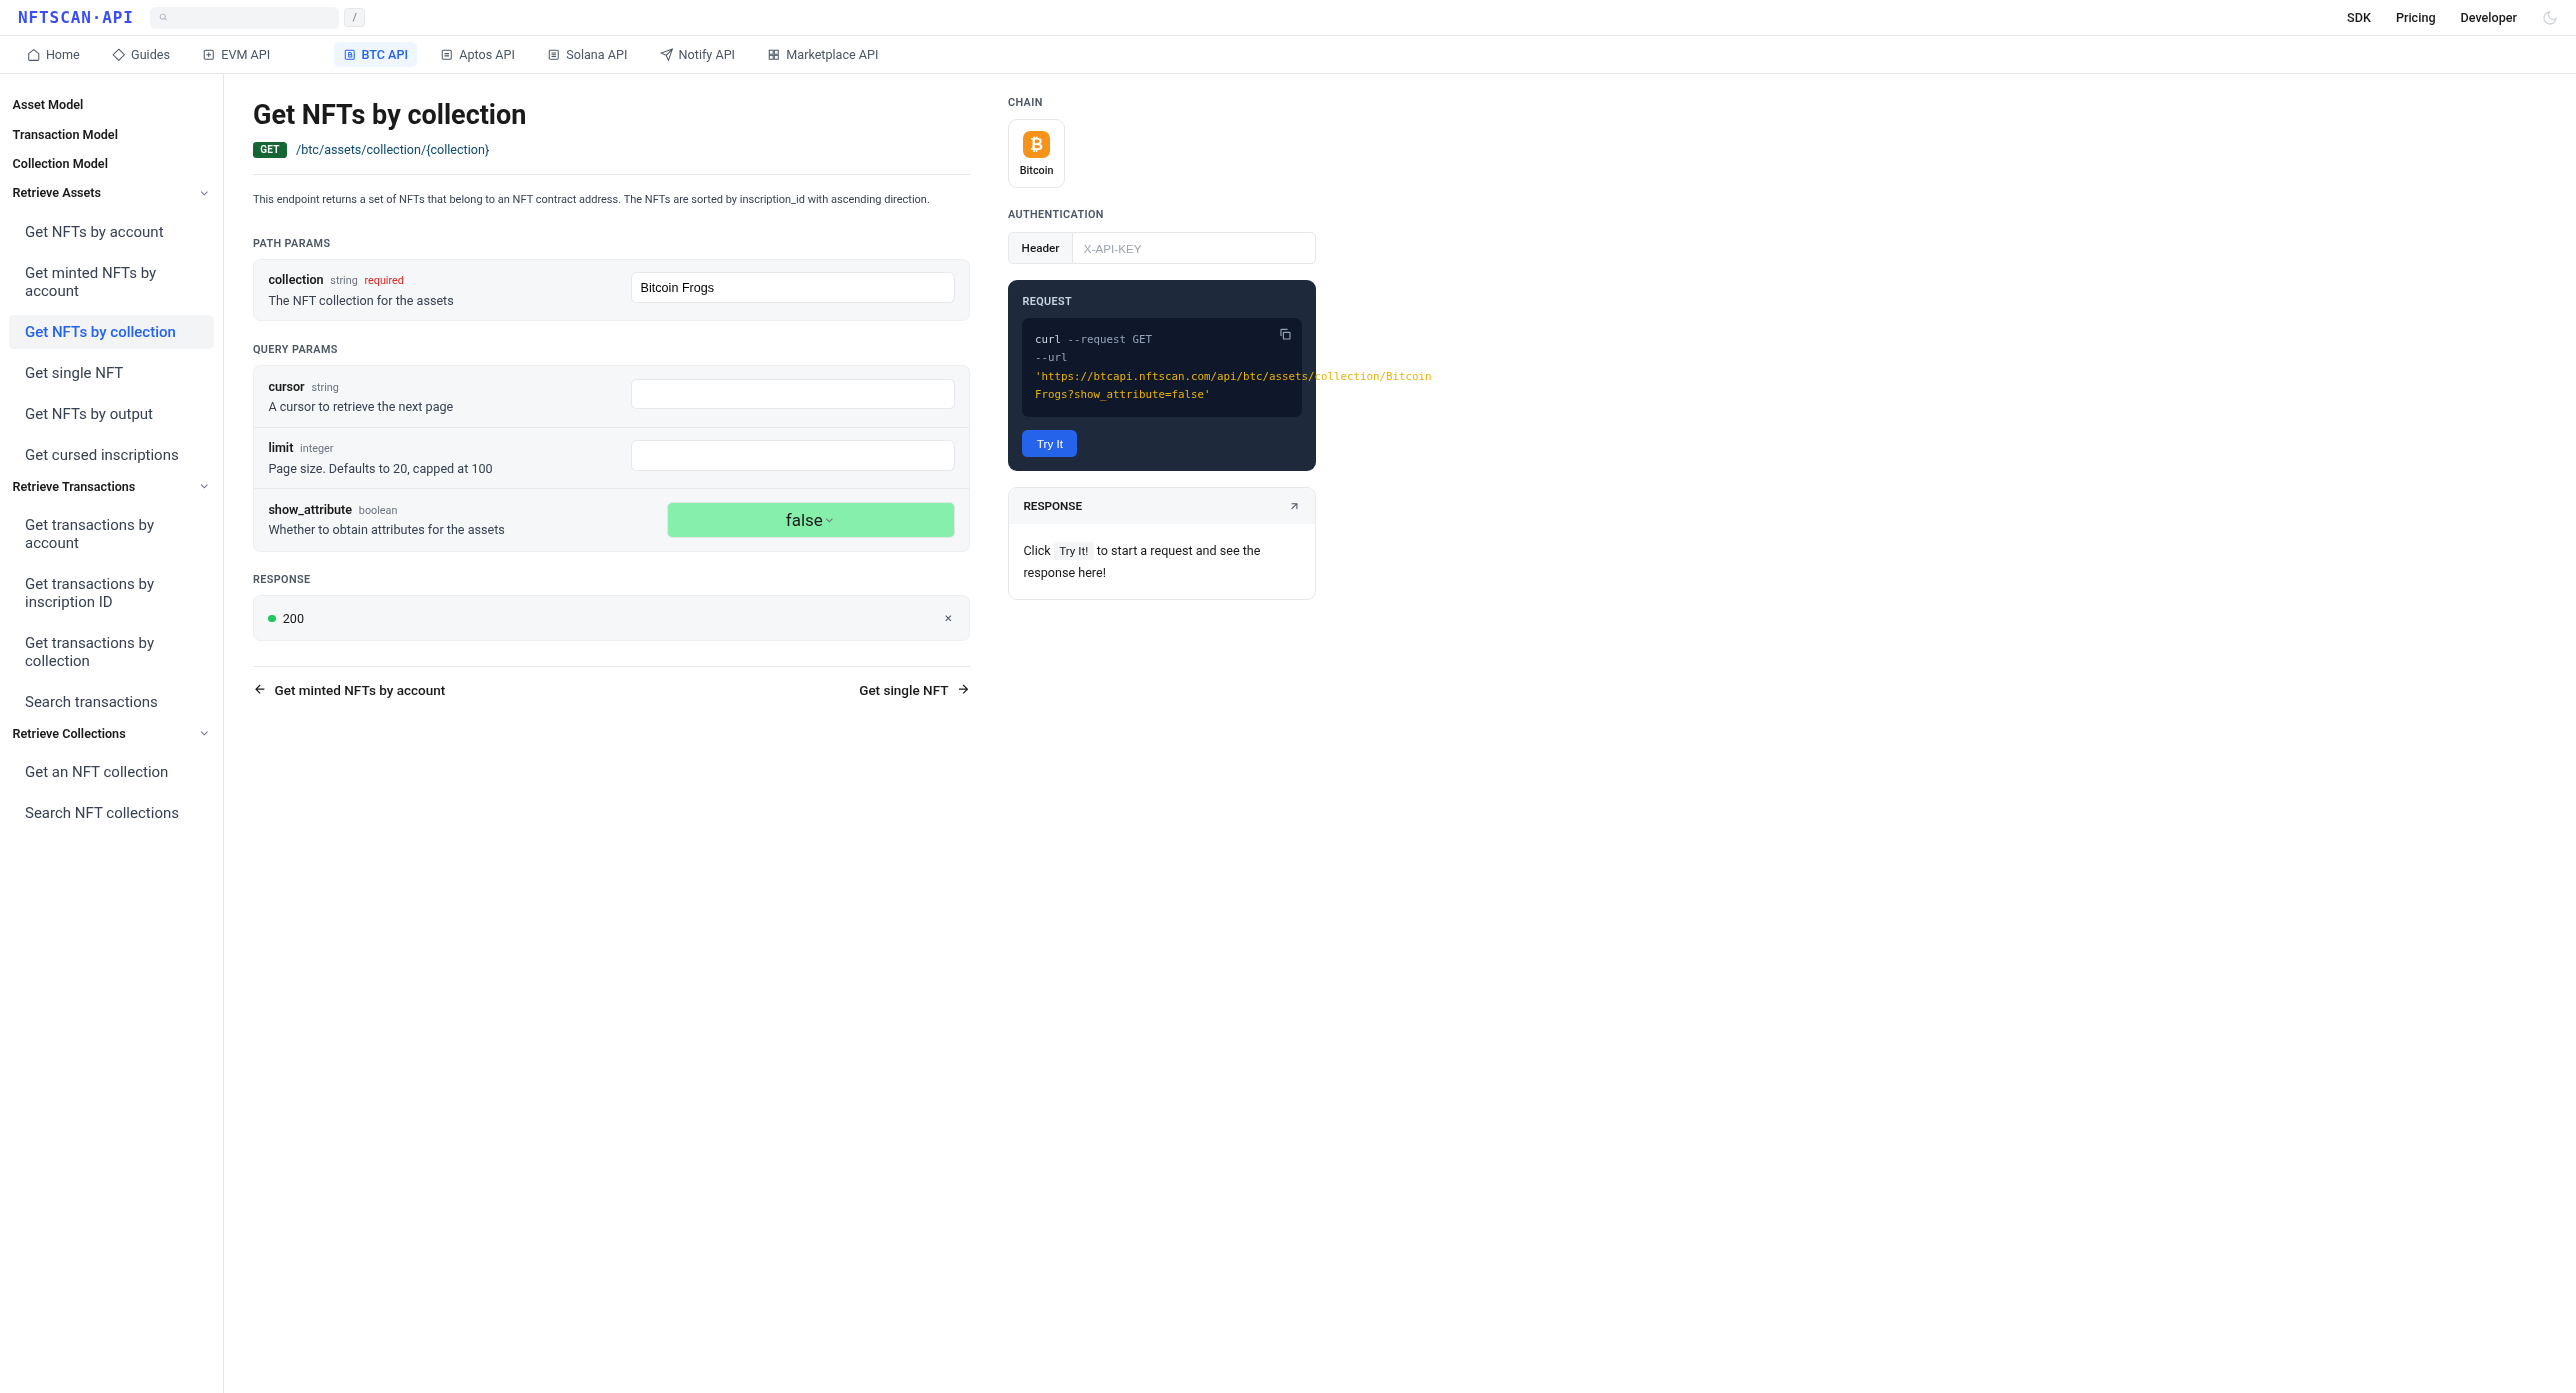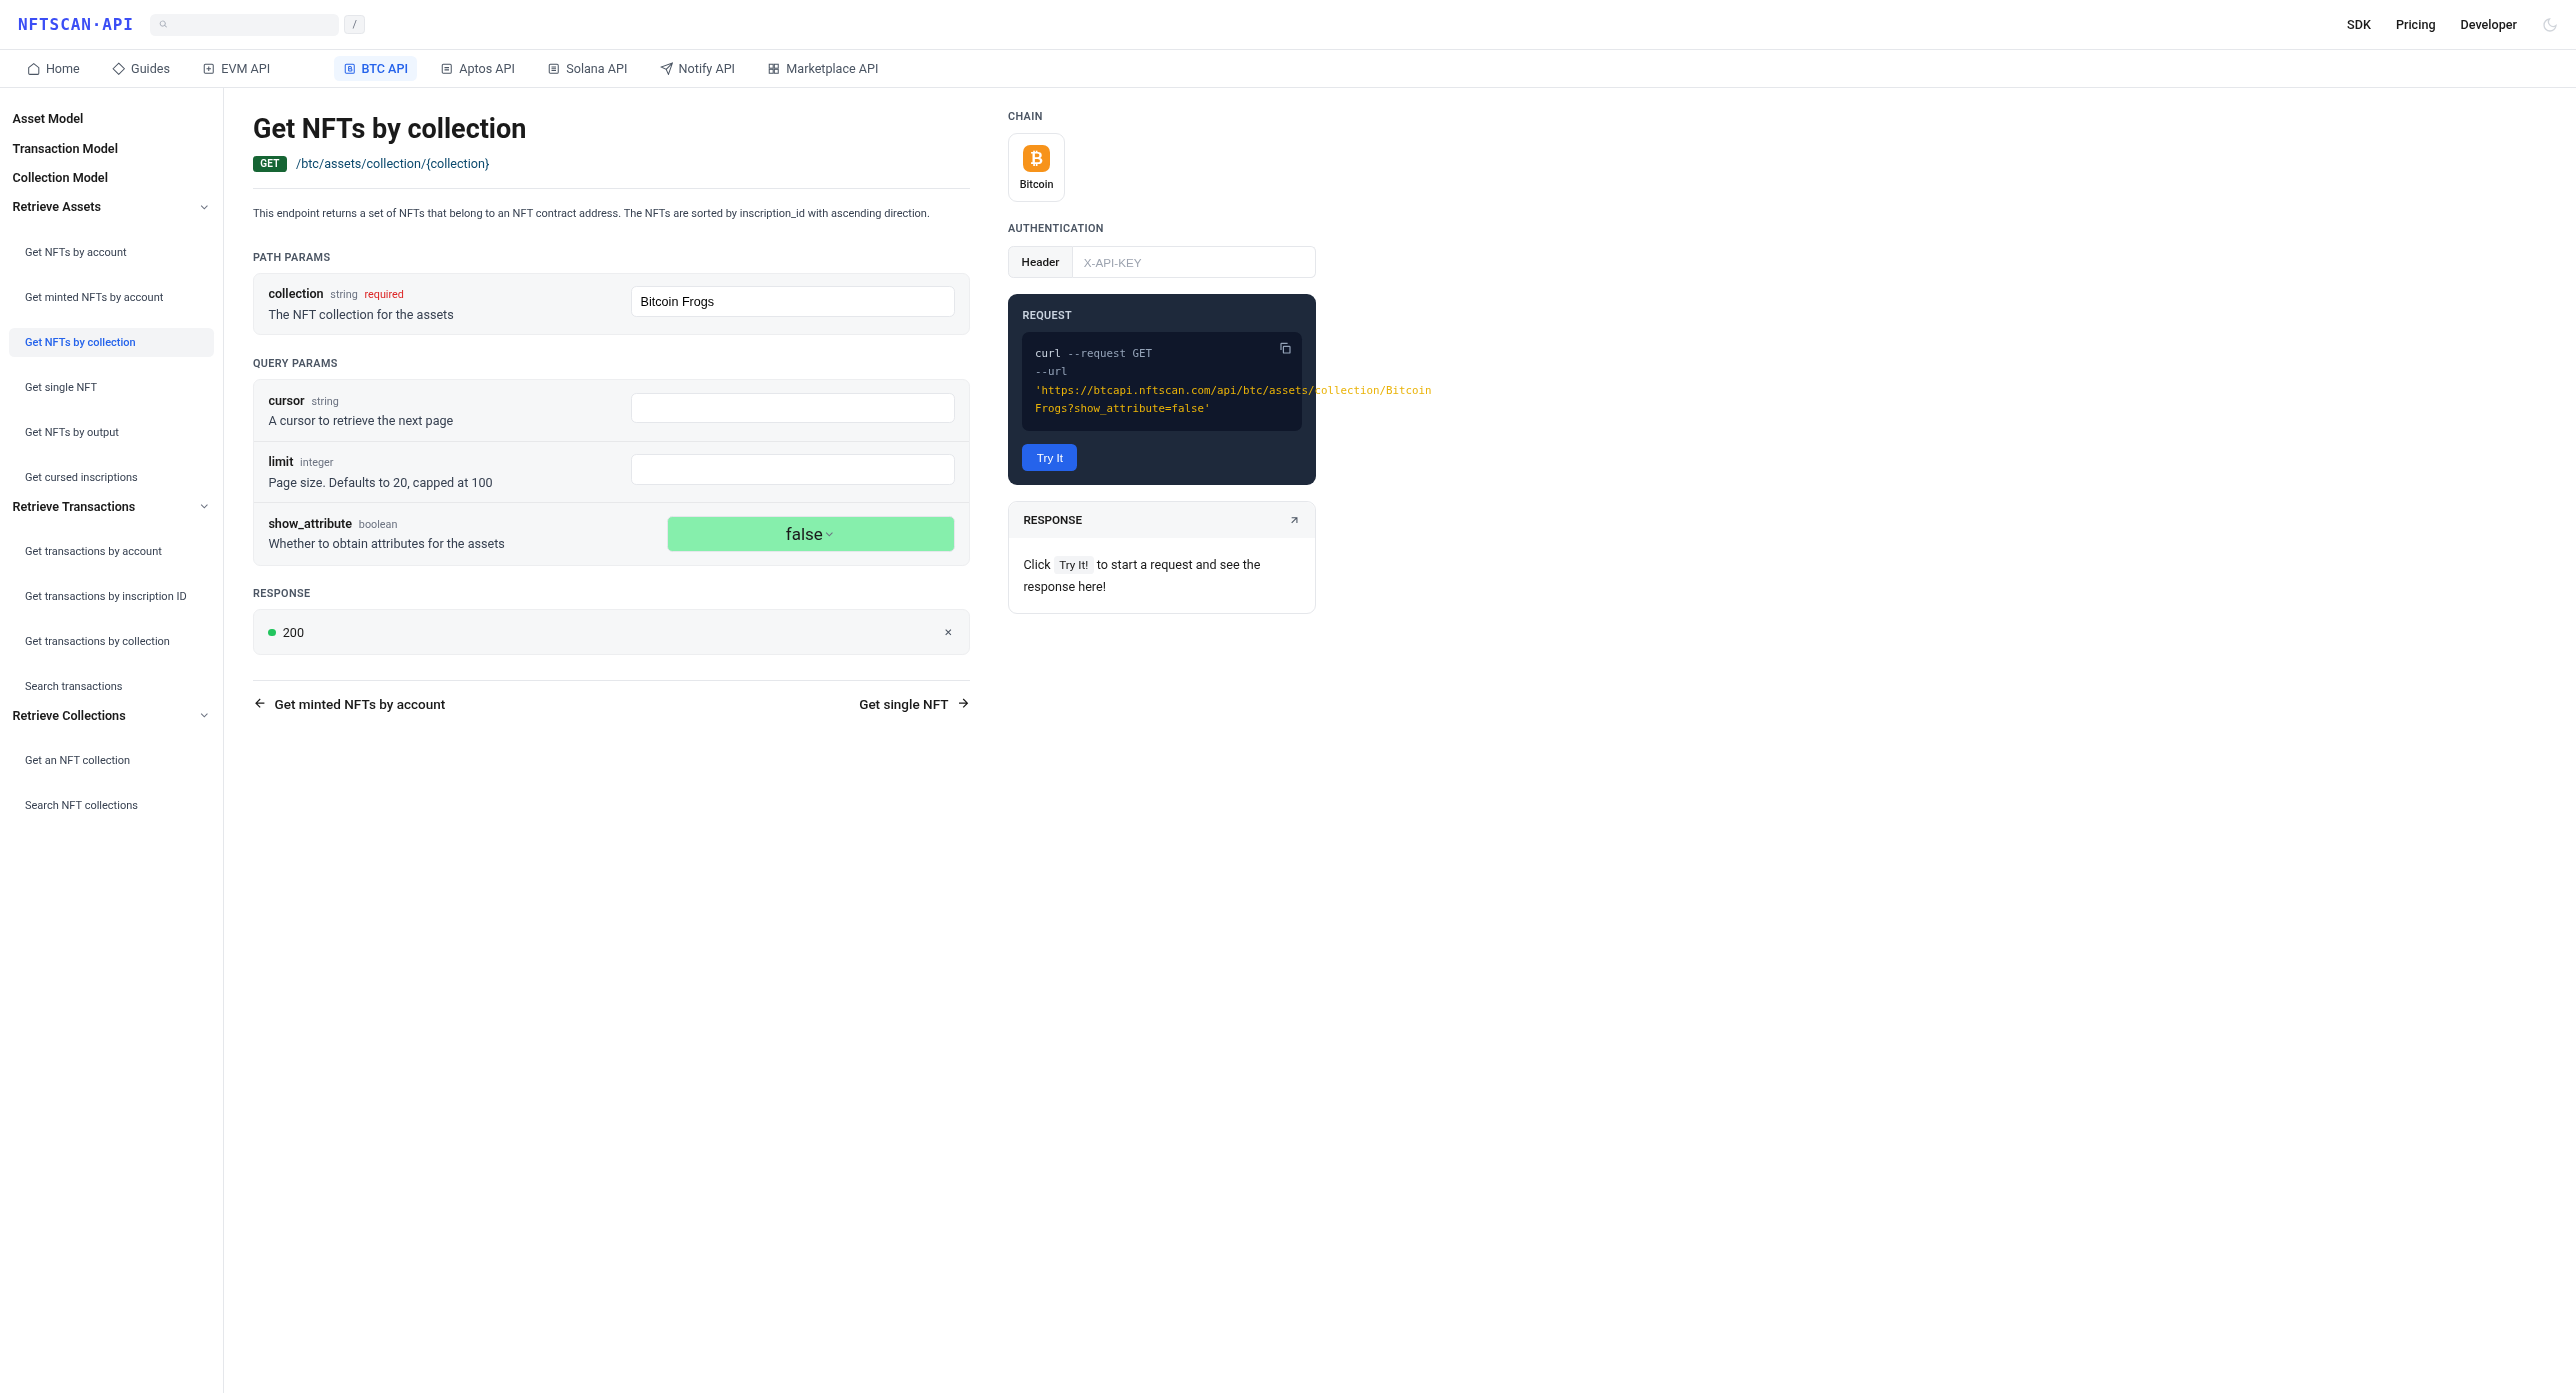--- a/index.html
+++ b/index.html
@@ -1,40 +1,40 @@
 <!DOCTYPE html>
 <html style="font-size:14.4px"><head>
 <meta charset="utf-8">
 <style>
   * { box-sizing: border-box; margin: 0; padding: 0; }
   body { font-family: -apple-system, BlinkMacSystemFont, "Segoe UI", Roboto, sans-serif; color: #1a1a1a; background: #fff; font-size: 12.6px; }
   
   
-  .topbar { display: flex; align-items: center; padding: 7.2px 18px; border-bottom: 0.9px solid #e5e7eb; height: 50px; }
+  .topbar { display: flex; align-items: center; padding: 7.2px 18px; border-bottom: 0.9px solid #e5e7eb; height: 36px; }
   .logo { font-family: monospace; font-weight: bold; color: #3b4ef5; font-size: 16px; letter-spacing: 0.9px; margin-right: 16px; }
   .search-box { display: flex; align-items: center; background: #f3f4f6; border-radius: 5.4px; padding: 4.5px 9px; width: 189px; }
   .search-box svg { width: 12.6px; height: 12.6px; fill: #9ca3af; margin-right: 7.2px; }
   .search-box input { border: none; background: transparent; outline: none; flex: 1; font-size: 11.7px; }
   .slash-key { background: #f3f4f6; border: 0.9px solid #e5e7eb; border-radius: 3.6px; padding: 1.8px 7.2px; font-size: 10.8px; color: #6b7280; margin-left: 5.4px; }
   .top-right { margin-left: auto; display: flex; align-items: center; gap: 25px; }
   .top-right a { color: #1a1a1a; text-decoration: none; font-size: 12.6px; font-weight: 500; }
   .moon-icon { width: 16px; height: 16px; color: #d1d5db; }
 
   
   .navbar { display: flex; align-items: center; padding: 0 18px; border-bottom: 0.9px solid #e5e7eb; gap: 14.4px; height: 38px; }
   .nav-item { display: flex; align-items: center; gap: 5.4px; padding: 5.4px 9px; border-radius: 5.4px; color: #4b5563; font-size: 12.6px; cursor: pointer; }
   .nav-item.active { background: #eff6ff; color: #2563eb; font-weight: 500; margin-left: 40px; }
   .nav-item svg { width: 13.5px; height: 13.5px; }
   .nav-item.active svg { stroke: #2563eb; }
 
   
   .layout { display: flex; }
   .sidebar { width: 224px; border-right: 0.9px solid #e5e7eb; padding: 16px 9px; min-height: calc(100vh - 74px); }
   .side-section-title { font-weight: 600; font-size: 12.6px; padding: 7.2px 3.6px; color: #1a1a1a; display: flex; justify-content: space-between; align-items: center; cursor: pointer; }
-  .side-item { padding: 8px 16px; font-size: 11px; color: #374151; cursor: pointer; border-radius: 5.4px; margin-top: 16px; }
+  .side-item { padding: 8px 16px; font-size: 15px; color: #374151; cursor: pointer; border-radius: 5.4px; margin-top: 7px; }
   .side-item.active { background: #f3f4f6; color: #2563eb; font-weight: 500; }
   .chevron { width: 12.6px; height: 12.6px; stroke: #6b7280; }
 
   .main { flex: 1; padding: 25px 29px; max-width: 775px; }
   .main h1 { font-size: 27px; font-weight: 700; margin-bottom: 10.8px; }
   .method-row { display: flex; align-items: center; gap: 9px; margin-bottom: 16px; }
   .method-badge { background: #166534; color: #fff; font-size: 10px; font-weight: 600; padding: 2.7px 7.2px; border-radius: 3.6px; letter-spacing: 0.3px; }
   .path { font-size: 12.6px; color: #0c4a6e; }
   .divider { border-top: 0.9px solid #e5e7eb; margin-bottom: 16px; }
   .desc { font-size: 11px; color: #374151; line-height: 1.7; margin-bottom: 27px; }

